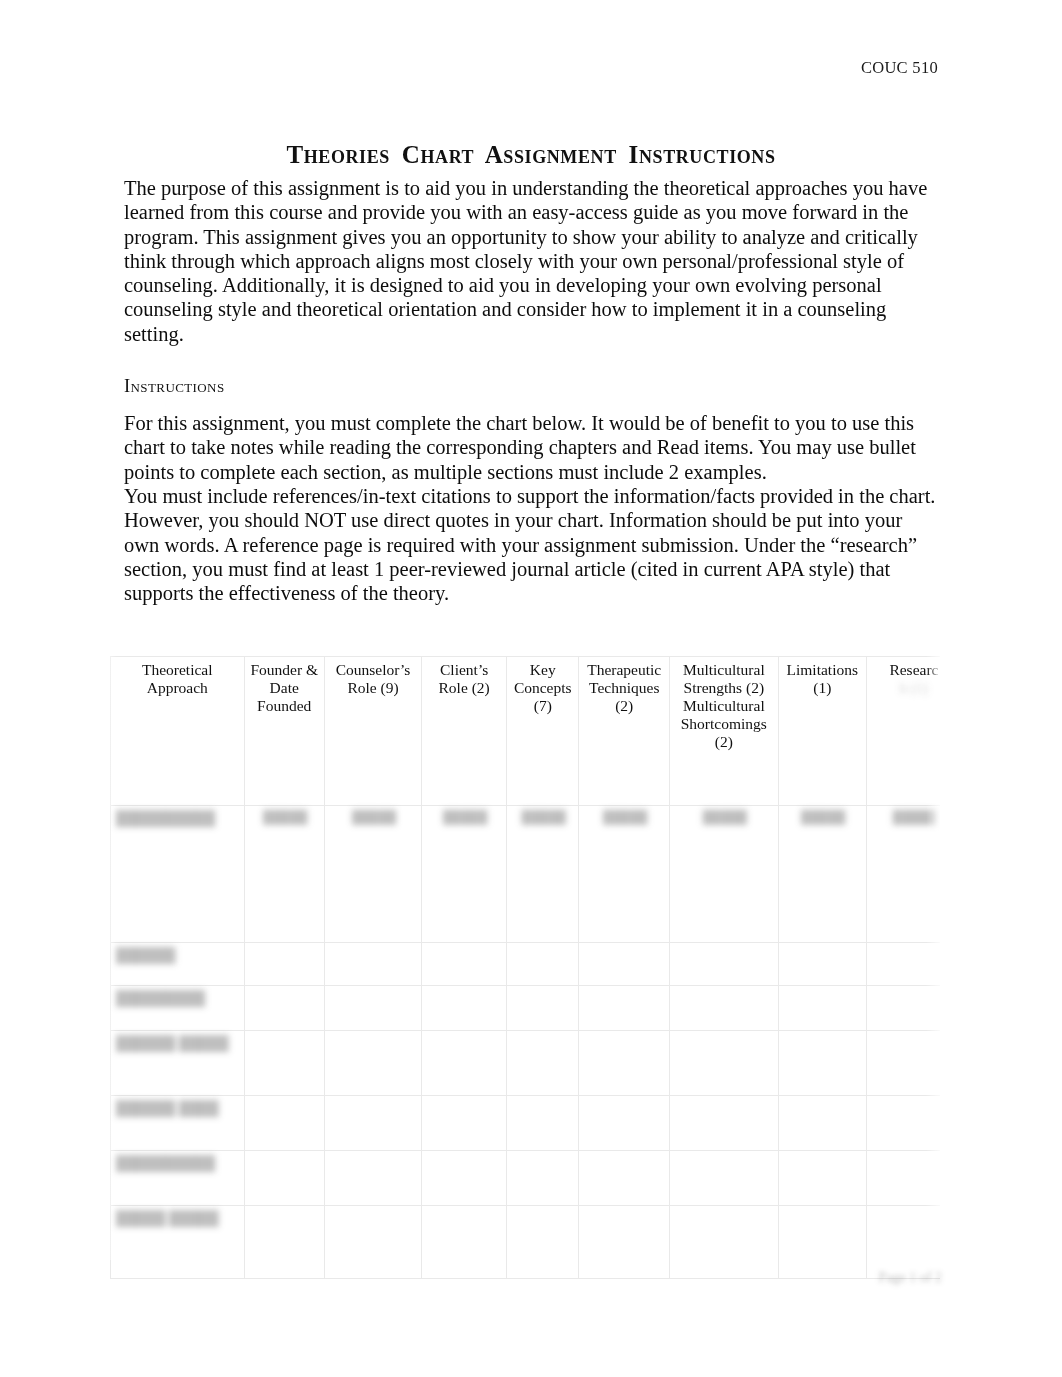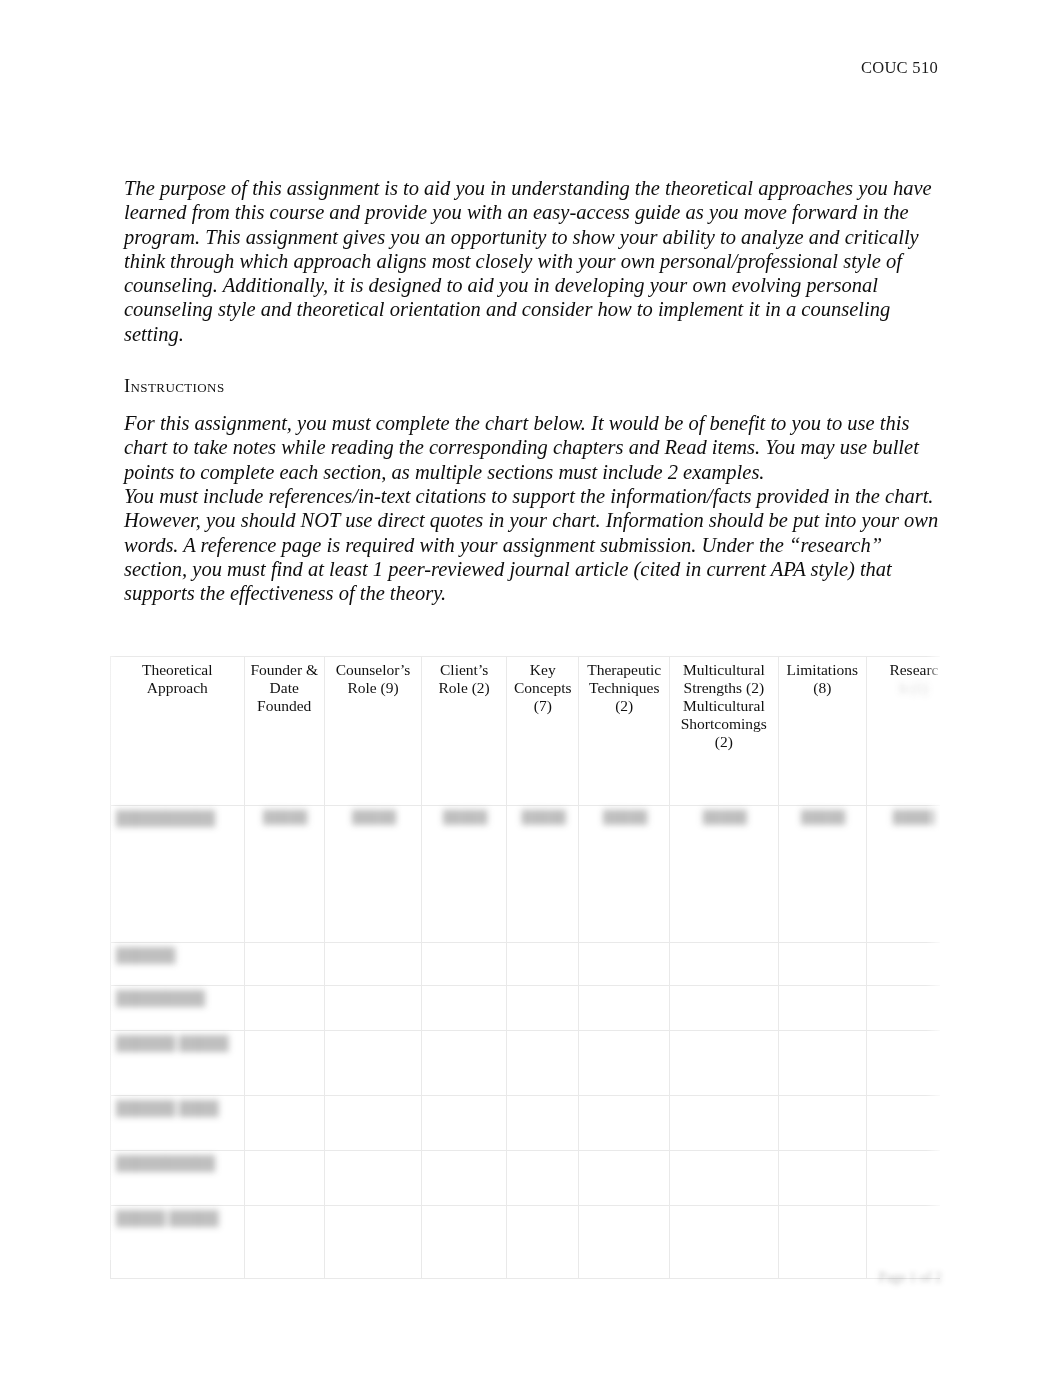--- a/index.html
+++ b/index.html
@@ -63,21 +63,20 @@
     margin: 0 0 14px 0;
     color: #111111;
   }
 
   p.body-para {
     font-size: 20.5px;
     line-height: 24.3px;
     margin: 0;
     text-align: left;
     color: #0d0d0d;
-    font-style: italic;
   }
 
   .gap-after-overview { height: 30px; }
 
   
   .chart-wrap {
     position: absolute;
     top: 650px;
     left: 110px;
     width: 830px;
@@ -186,20 +185,21 @@
     pointer-events: none;
   }
 </style>
 </head>
 <body>
 
 <div class="page">
 
   <div class="doc-header">COUC 510</div>
 
+  <h1 class="doc-title">Theories  Chart Assignment  Instructions</h1>
 
   <div class="content">
 
 
     <p class="body-para">The purpose of this assignment is to aid you in understanding the theoretical approaches you have learned from this course and provide you with an easy-access guide as you move forward in the program. This assignment gives you an opportunity to show your ability to analyze and critically think through which approach aligns most closely with your own personal/professional style of counseling. Additionally, it is designed to aid you in developing your own evolving personal counseling style and theoretical orientation and consider how to implement it in a counseling setting.</p>
 
     <div class="gap-after-overview"></div>
 
     <h2 class="section-heading">Instructions</h2>
 
@@ -225,21 +225,21 @@
         </colgroup>
         <thead>
           <tr>
             <th>Theoretical Approach</th>
             <th>Founder &amp; Date Founded</th>
             <th>Counselor’s Role (9)</th>
             <th>Client’s Role (2)</th>
             <th>Key Concepts (7)</th>
             <th>Therapeutic Techniques (2)</th>
             <th>Multicultural Strengths (2) Multicultural Shortcomings (2)</th>
-            <th>Limitations (8)</th>
+            <th>Limitations (1)</th>
             <th>
               <span>Researc</span>
               <span class="hdr-blur">h (1)</span>
             </th>
           </tr>
         </thead>
         <tbody>
 
           <tr class="r0">
             <td>

